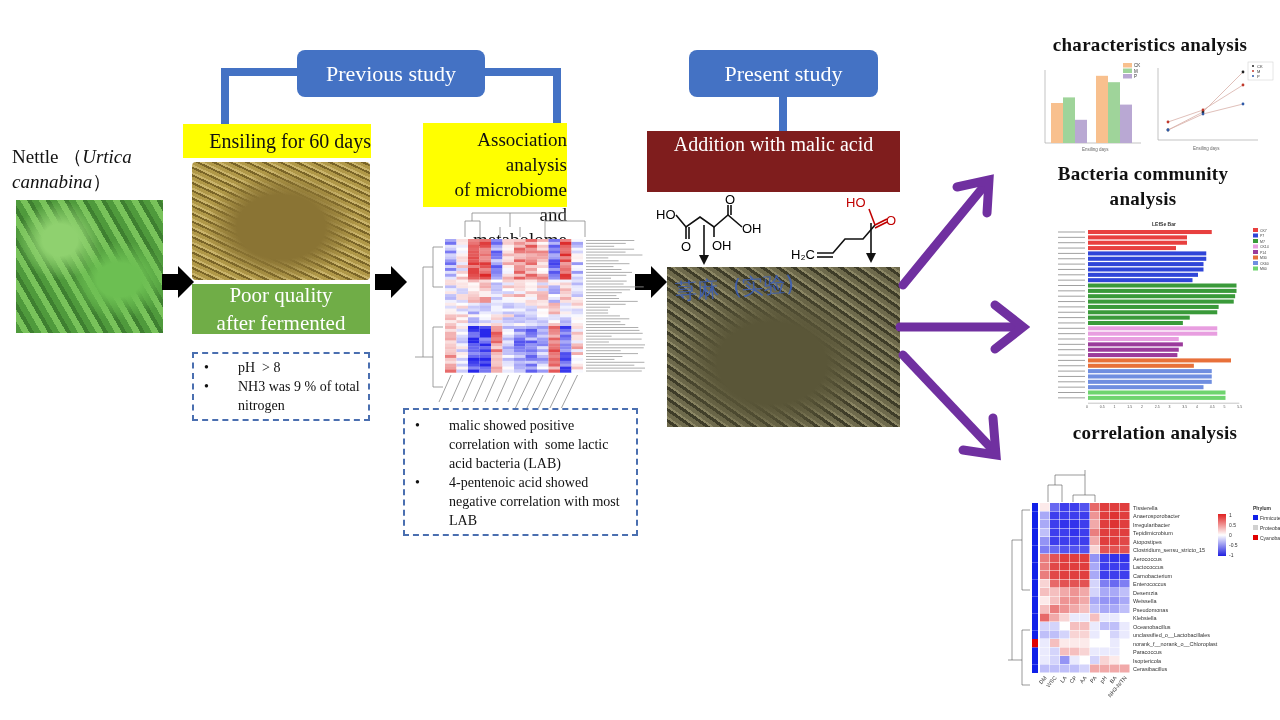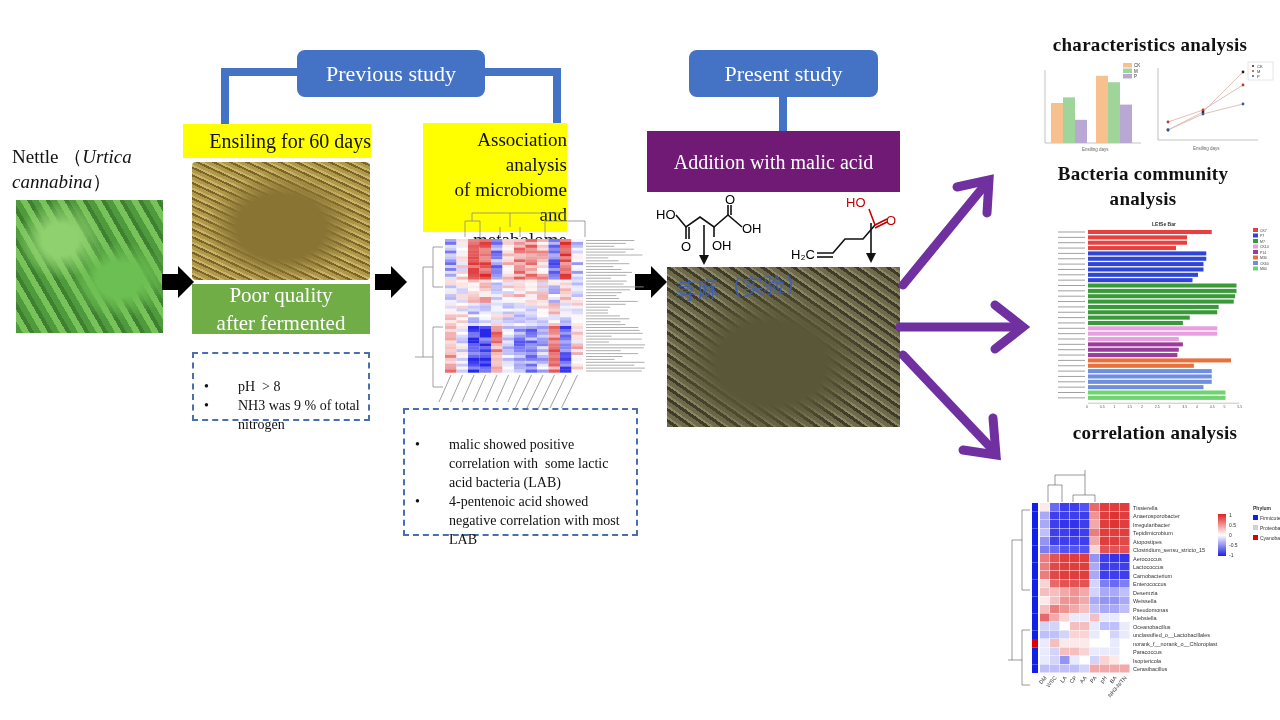--- a/index.html
+++ b/index.html
@@ -6,24 +6,24 @@
   html, body { width: 1280px; height: 720px; background: #ffffff; overflow: hidden; }
   body { position: relative; font-family: "Liberation Serif", serif; color: #111; }
   .abs { position: absolute; }
 
   .blue-box { background: #4472c4; color: #fff; border-radius: 8px; font-size: 22px;
               display: flex; align-items: center; justify-content: center; }
   .connector { background: #4472c4; }
   .yellow { background: #ffff00; color: #111; text-align: right; font-size: 20px; line-height: 25px; }
   .green { background: #70ad47; color: #fff; text-align: center; font-size: 21px; line-height: 28px;
            display: flex; align-items: center; justify-content: center; flex-direction: column; }
-  .orange { background: #701a75; color: #fff; text-align: center; font-size: 20px; line-height: 26px;
-            display: flex; align-items: center; justify-content: center; flex-direction: column; }
+  .orange { background: #7f1d1d; color: #fff; text-align: center; font-size: 20px; line-height: 26px;
+            display: flex; align-items: center; flex-direction: column; }
   .dashed { border: 2px dashed #4a6fb0; background: #fff; font-size: 14px; line-height: 19px; padding: 4px 6px; }
-  .dashed ul { list-style: none; margin-top: 19px; }
+  .dashed ul { list-style: none; }
   .dashed li { position: relative; padding-left: 38px; }
   .dashed li::before { content: "•"; position: absolute; left: 4px; }
 
   .title-bold { font-weight: bold; font-size: 19px; text-align: center; line-height: 25px; letter-spacing: 0.3px; }
 
   
   .nettle { background:
       radial-gradient(ellipse at 30% 30%, #8fd16f 0 12%, transparent 30%),
       radial-gradient(ellipse at 70% 60%, #6cbf52 0 15%, transparent 35%),
       repeating-linear-gradient(60deg, #4f9a3c 0 6px, #78c25a 6px 12px, #3e7f30 12px 16px),
@@ -69,21 +69,21 @@
   <div>Poor quality</div>
   <div>after fermented</div>
 </div>
 <div class="abs dashed" style="left:192px;top:352px;width:178px;height:69px;">
   <ul>
     <li>pH &nbsp;&gt; 8</li>
     <li>NH3 was 9 % of total nitrogen</li>
   </ul>
 </div>
 
-<div class="abs yellow" style="left:423px;top:123px;width:144px;height:109px;padding-top:4px;font-size:19px;line-height:25px;padding-left:20px;">
+<div class="abs yellow" style="left:423px;top:123px;width:144px;height:84px;padding-top:4px;font-size:19px;line-height:25px;padding-left:20px;">
   <div>Association analysis</div>
   <div>of microbiome and</div>
   <div>metabolome</div>
 </div>
 <svg class="abs" id="meta-heatmap" style="left:405px;top:207px;" width="240" height="205">
     <rect x="40" y="32" width="11.5" height="3.1999999999999997" fill="rgb(168,168,247)"></rect>
     <rect x="51.5" y="32" width="11.5" height="3.1999999999999997" fill="rgb(250,226,226)"></rect>
     <rect x="63" y="32" width="11.5" height="3.1999999999999997" fill="rgb(235,133,133)"></rect>
     <rect x="74.5" y="32" width="11.5" height="3.1999999999999997" fill="rgb(232,116,116)"></rect>
     <rect x="86" y="32" width="11.5" height="3.1999999999999997" fill="rgb(140,140,244)"></rect>

